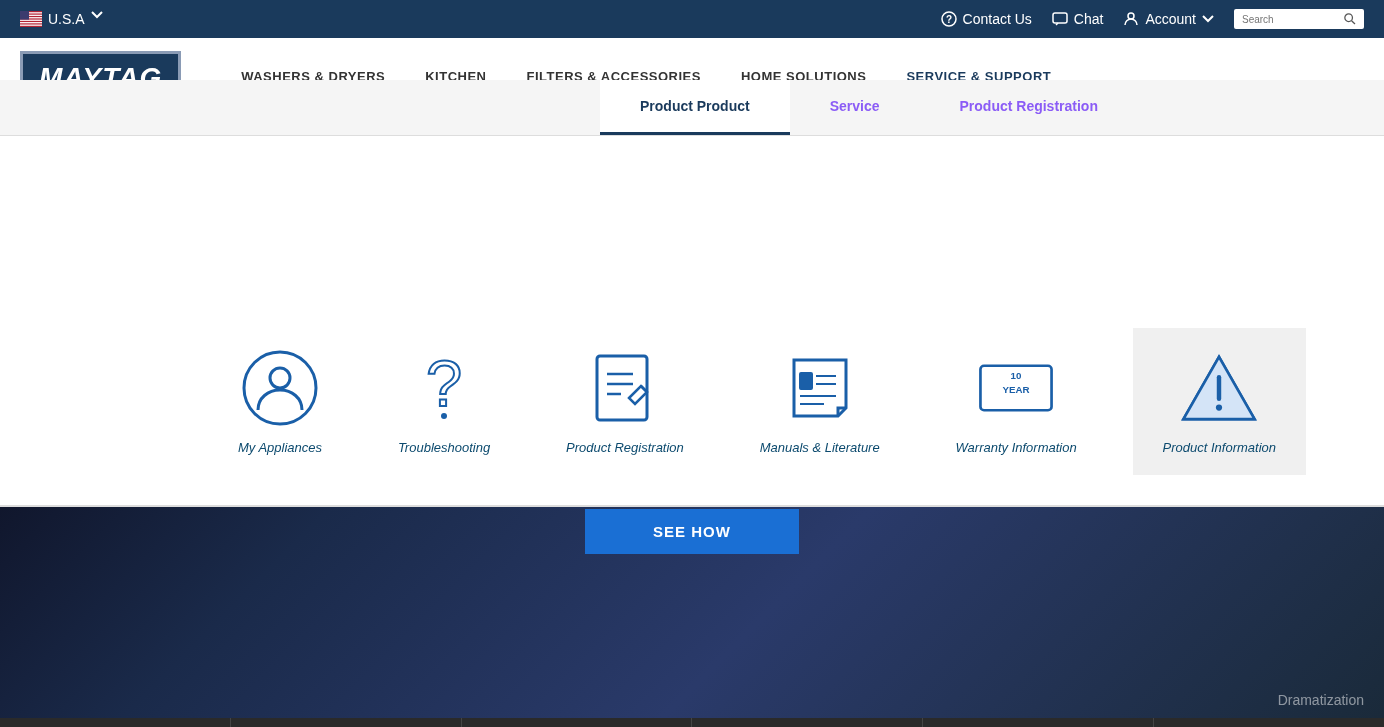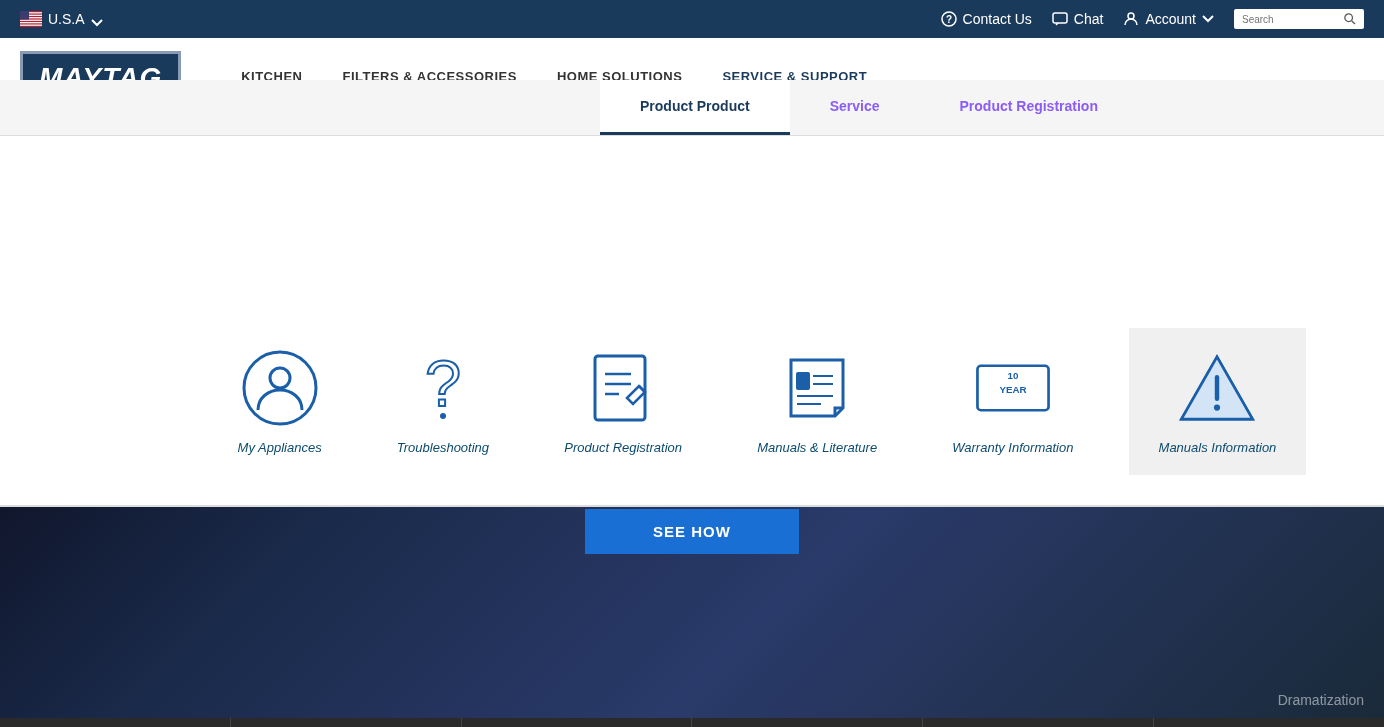--- a/index.html
+++ b/index.html
@@ -11,21 +11,21 @@
       height: 38px;
       display: flex;
       align-items: center;
       justify-content: flex-end;
       padding: 0 20px;
       gap: 20px;
     }
     .top-bar-left {
       margin-right: auto;
       display: flex;
-      align-items: flex-end;
+      align-items: flex-start;
       gap: 6px;
       color: white;
       font-size: 14px;
       cursor: pointer;
     }
     .top-bar-item {
       display: flex;
       align-items: center;
       gap: 6px;
       color: white;
@@ -290,20 +290,23 @@
     </svg>
   </div>
 </div>
 
 <div class="nav-bar">
   <div class="logo">
     <div class="logo-box">MAYTAG</div>
   </div>
   <nav class="main-nav">
     <div class="nav-item">
+      <span>WASHERS &amp; DRYERS</span>
+    </div>
+    <div class="nav-item">
       <span>KITCHEN</span>
     </div>
     <div class="nav-item">
       <span>FILTERS &amp; ACCESSORIES</span>
     </div>
     <div class="nav-item">
       <span>HOME SOLUTIONS</span>
     </div>
     <div class="nav-item active">
       <span>SERVICE &amp; SUPPORT</span>
@@ -393,21 +396,21 @@
 
     <div class="submenu-item" style="background:#f0f0f0; padding: 20px 30px;">
       <div class="submenu-icon">
         <svg width="90" height="80" viewBox="0 0 90 80">
           <polygon points="45,5 85,75 5,75" stroke="#1a5fa8" stroke-width="3" fill="#1a5fa8"></polygon>
           <polygon points="45,5 85,75 5,75" stroke="#1a5fa8" stroke-width="3" fill="#d4e4f7"></polygon>
           <line x1="45" y1="28" x2="45" y2="52" stroke="#1a5fa8" stroke-width="5" stroke-linecap="round"></line>
           <circle cx="45" cy="62" r="3.5" fill="#1a5fa8"></circle>
         </svg>
       </div>
-      <span class="submenu-label">Manuals Information</span>
+      <span class="submenu-label">Product Information</span>
     </div>
 
   </div>
 
   <div class="hero" style="height: 370px; margin-top: 180px;">
     <div class="hero-content">
       <p class="hero-text">groceries back to optimal temperature</p>
       <button class="see-how-btn">SEE HOW</button>
     </div>
     <div class="dramatization">Dramatization</div>

